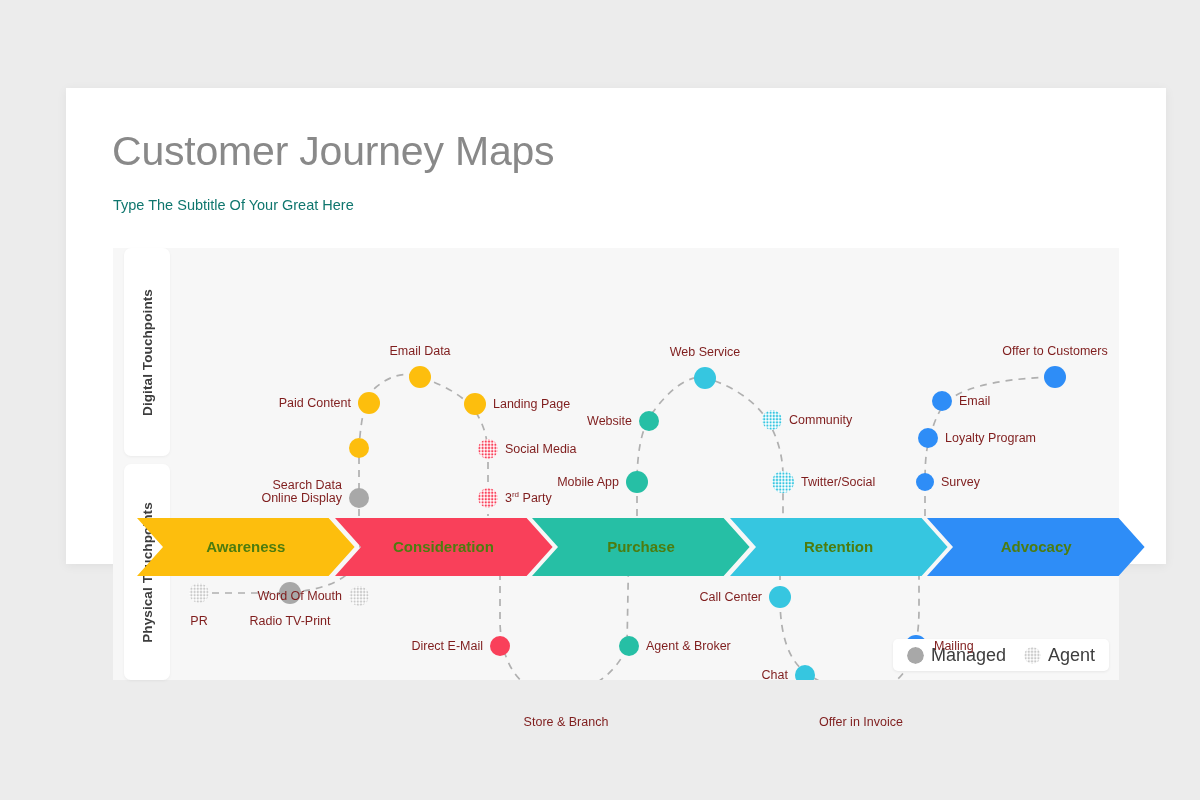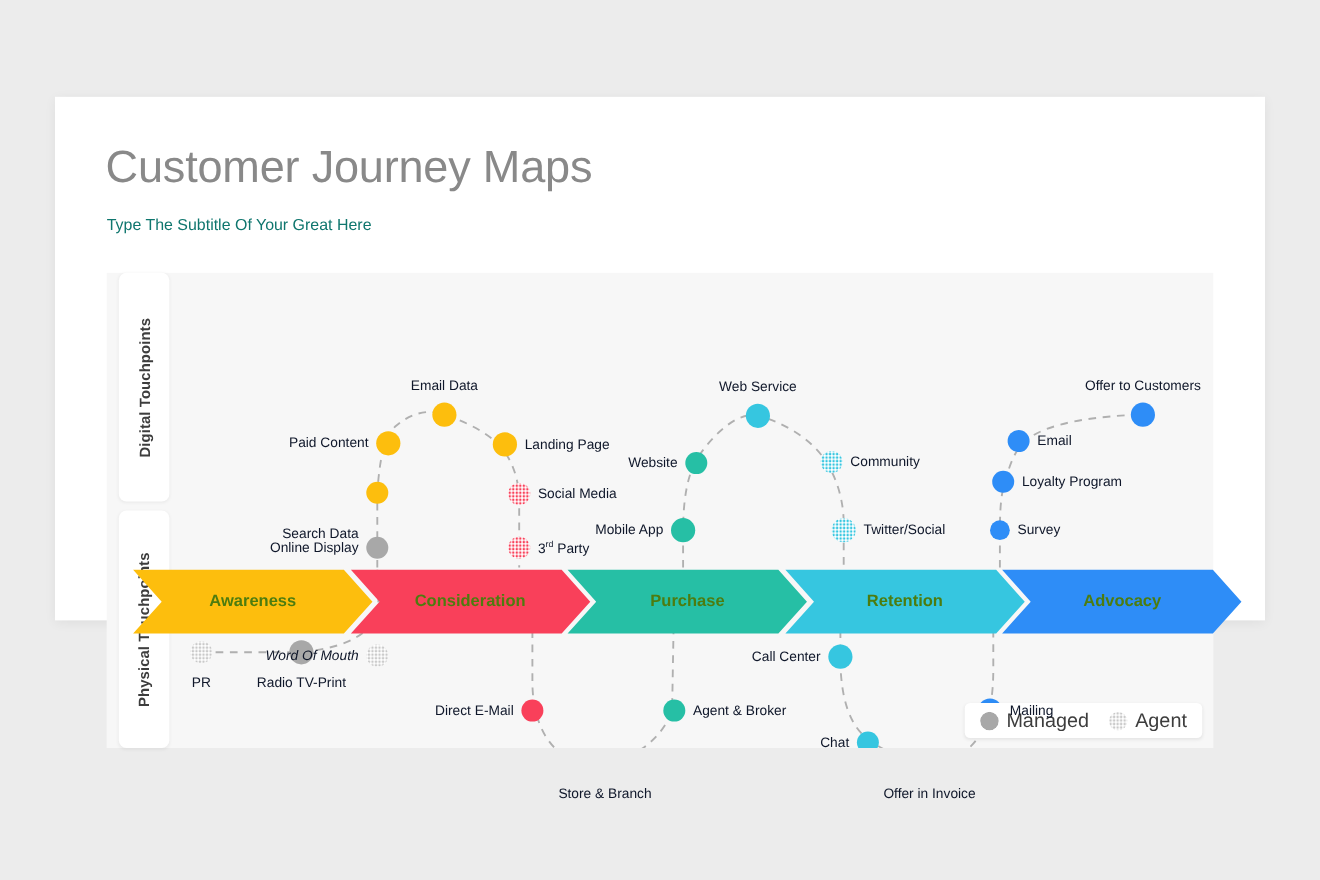--- a/index.html
+++ b/index.html
@@ -3,21 +3,21 @@
 <meta charset="utf-8">
 <style>
   * { margin:0; padding:0; box-sizing:border-box; }
   html,body { width:1200px; height:800px; overflow:hidden; }
   body {
     background:#ececec;
     font-family:"Liberation Sans", sans-serif;
     -webkit-font-smoothing:antialiased;
   }
   #slide {
-    position:absolute; left:50px; top:88px;
+    position:absolute; left:66px; top:88px;
     width:1100px; height:476px;
     background:#ffffff;
     box-shadow:0 2px 10px rgba(0,0,0,.06);
   }
   #title {
     position:absolute; left:46px; top:40px;
     font-size:41px; font-weight:400; color:#898989;
     letter-spacing:-.2px; white-space:nowrap;
   }
   #subtitle {
@@ -49,21 +49,21 @@
   #canvas { position:absolute; left:0; top:0; width:1006px; height:432px; }
   
   #chevrons { position:absolute; left:0; top:0; width:1006px; height:432px; }
   .chev-label {
     position:absolute; height:58px; line-height:58px;
     color:#4d7c0f; font-size:15px; font-weight:700;
     text-align:center; pointer-events:none; white-space:nowrap;
   }
   
   .nlabel {
-    position:absolute; font-size:12.5px; color:#0f172a;
+    position:absolute; font-size:12.5px; color:#7f1d1d;
     white-space:nowrap; line-height:1;
   }
   .nlabel.r { transform:translate(0,-50%); }
   .nlabel.l { transform:translate(-100%,-50%); }
   .nlabel.c { transform:translate(-50%,-50%); }
   .nlabel sup { font-size:8px; vertical-align:super; }
   
   #legend {
     position:absolute; right:10px; bottom:9px;
     height:32px; background:#ffffff;
@@ -191,21 +191,21 @@
       <div class="nlabel l" style="left: 519px; top: 173px;">Website</div>
       <div class="nlabel c" style="left: 592px; top: 104px;">Web Service</div>
       <div class="nlabel r" style="left: 676px; top: 172px;">Community</div>
       <div class="nlabel r" style="left: 688px; top: 234px;">Twitter/Social</div>
       <div class="nlabel r" style="left: 828px; top: 234px;">Survey</div>
       <div class="nlabel r" style="left: 832px; top: 190px;">Loyalty Program</div>
       <div class="nlabel r" style="left: 846px; top: 153px;">Email</div>
       <div class="nlabel c" style="left: 942px; top: 103px;">Offer to Customers</div>
       <div class="nlabel c" style="left: 86px; top: 373px;">PR</div>
       <div class="nlabel c" style="left: 177px; top: 373px;">Radio TV-Print</div>
-      <div class="nlabel l" style="left: 229px; top: 348px; font-style: italic;">Word Of Mouth</div>
+      <div class="nlabel l" style="left: 229px; top: 348px;">Word Of Mouth</div>
       <div class="nlabel l" style="left: 370px; top: 398px;">Direct E-Mail</div>
       <div class="nlabel c" style="left: 453px; top: 474px;">Store &amp; Branch</div>
       <div class="nlabel r" style="left: 533px; top: 398px;">Agent &amp; Broker</div>
       <div class="nlabel l" style="left: 649px; top: 349px;">Call Center</div>
       <div class="nlabel l" style="left: 675px; top: 427px;">Chat</div>
       <div class="nlabel c" style="left: 748px; top: 474px;">Offer in Invoice</div>
       <div class="nlabel r" style="left: 821px; top: 398px;">Mailing</div>
     </div>
 </div>
 

